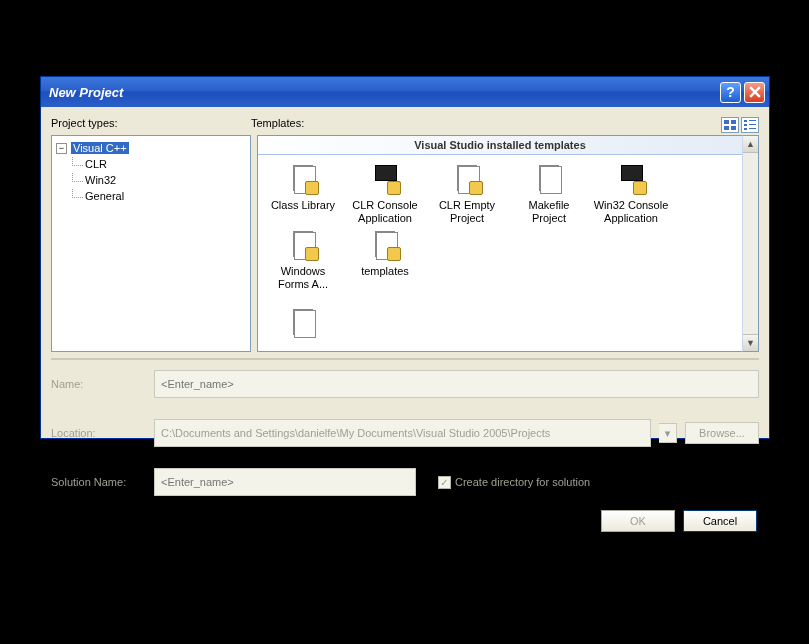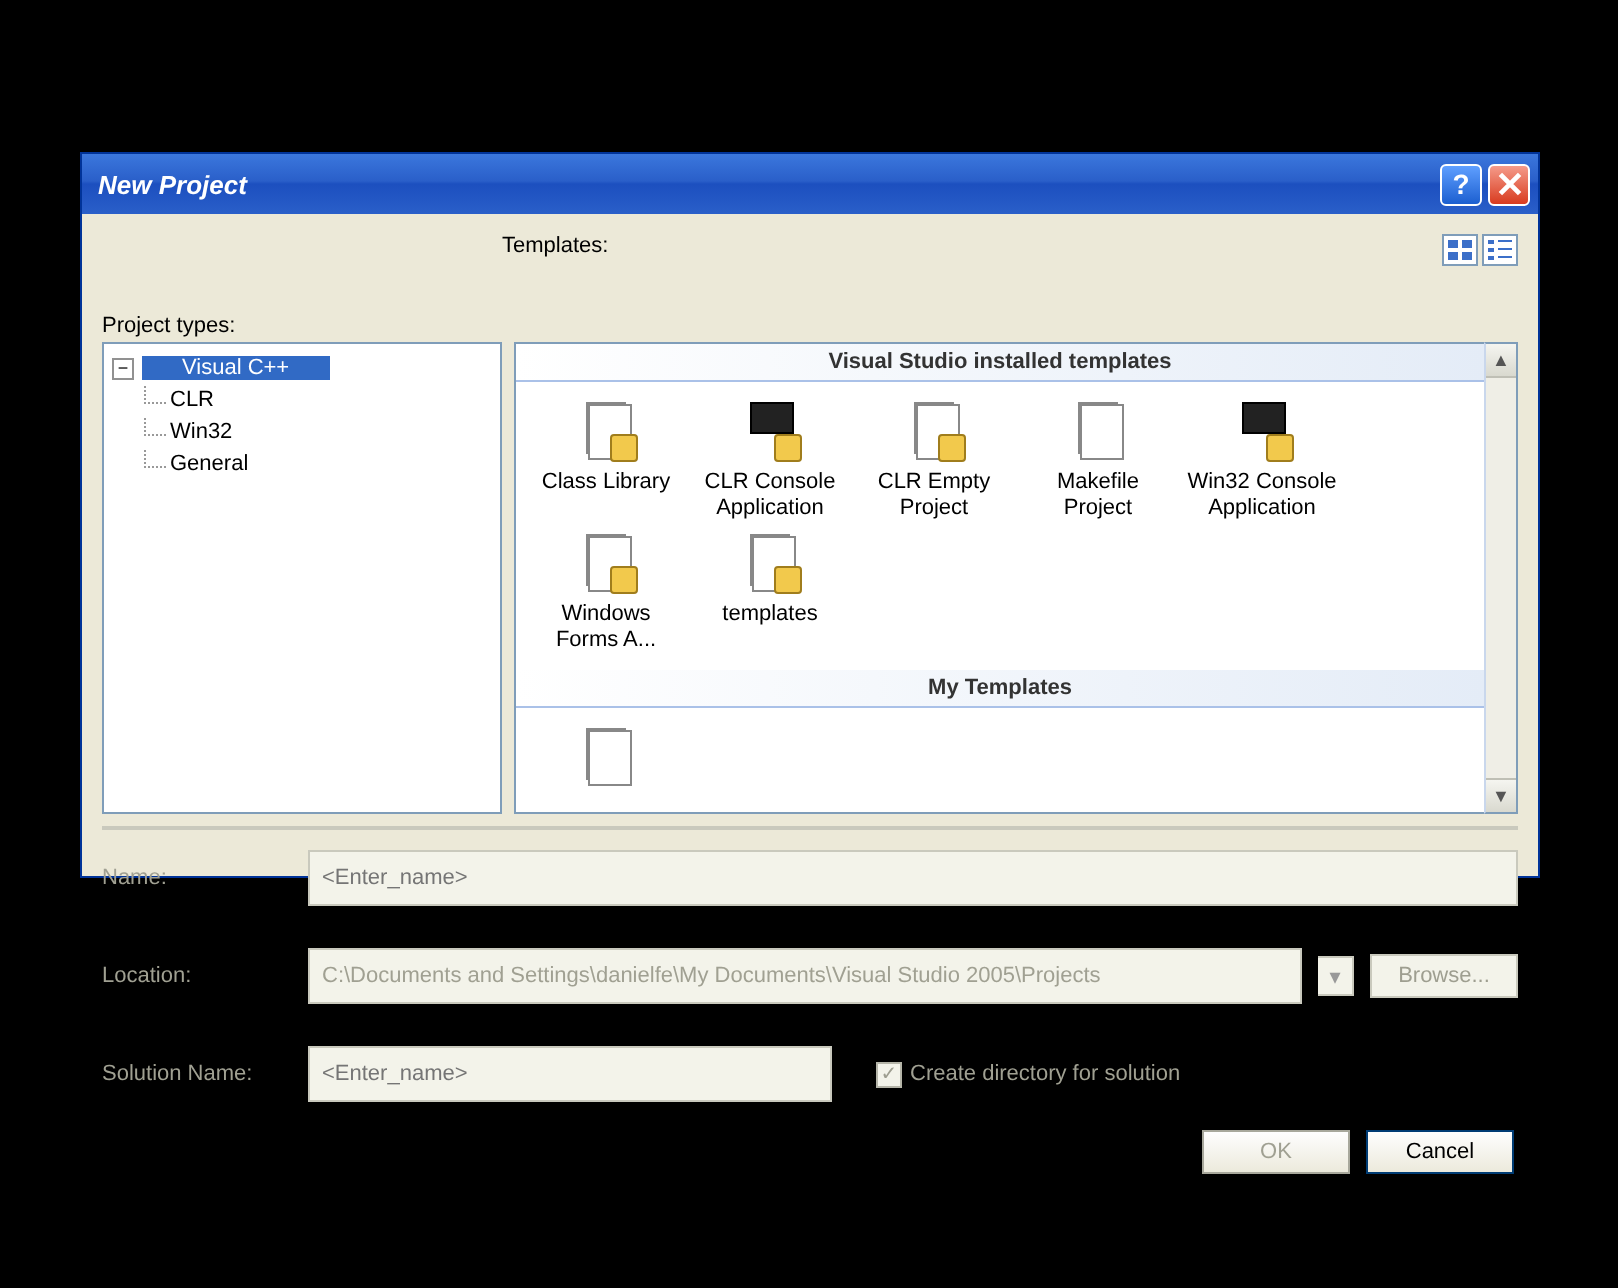--- a/index.html
+++ b/index.html
@@ -18,34 +18,34 @@
 .titlebar .tbbtns { display: flex; gap: 3px; }
 .tbbtn {
   width: 21px; height: 21px; border-radius: 3px; border: 1px solid #fff;
   display: flex; align-items: center; justify-content: center; color: #fff;
 }
 .tbbtn.help { background: linear-gradient(to bottom,#5f9fff,#1c5fd0); font-weight: bold; font-size: 14px; }
 .tbbtn.close { background: linear-gradient(to bottom,#f59b8a,#d83b1f); }
 .tbbtn.close svg { width: 12px; height: 12px; }
 .body { padding: 10px 10px 0 10px; height: calc(100% - 30px); display: flex; flex-direction: column; }
 .labels-row { display: flex; }
-.labels-row .lbl-left { width: 200px; margin-top: 40px; }
+.labels-row .lbl-left { width: 200px; }
 .labels-row .lbl-right { flex: 1; gap: 20px; }
 .viewbtns { display: flex; gap: 2px; }
 .vbtn { width: 18px; height: 16px; border: 1px solid #7f9db9; background: #fff; display: flex; align-items: center; justify-content: center; }
 .vbtn svg { width: 12px; height: 10px; }
 .panels { display: flex; gap: 6px; margin-top: 2px; height: 266px; }
 .tree {
   width: 200px; border: 1px solid #7f9db9; background: #fff; padding: 4px 2px; overflow: auto;
 }
 .tree-row { display: flex; align-items: center; height: 16px; padding-left: 2px; }
 .tree-toggle { width: 11px; height: 11px; border: 1px solid #919191; background: #fff; display: flex; align-items: center; justify-content: center; margin-right: 4px; font-size: 9px; line-height: 1; color: #000; }
 .tree-child { padding-left: 18px; display: flex; align-items: center; height: 16px; }
 .tree-child::before { content:""; width: 10px; height: 8px; border-left: 1px dotted #999; border-bottom: 1px dotted #999; margin-right: 2px; margin-top: -6px; }
-.tree-selected { background: #316ac5; color: #fff; padding: 0 20px; }
+.tree-selected { background: #316ac5; color: #fff; padding: 0 2px; }
 .templates-wrap { flex: 1; display: flex; }
 .templates {
   flex: 1; border: 1px solid #7f9db9; border-right: none; background: #fff; overflow: hidden;
 }
 .group-header {
   background: linear-gradient(to right,#fff,#e4ecf7);
   border-bottom: 1px solid #aac1e8; font-weight: bold; padding: 3px 6px; color: #333; text-align: center;
 }
 .icons-grid { display: flex; flex-wrap: wrap; padding: 8px 4px; gap: 4px 0; }
 .tpl-item { width: 82px; display: flex; flex-direction: column; align-items: center; text-align: center; }
@@ -184,21 +184,20 @@
               <div class="tpl-label">Windows Forms A...</div>
             </div>
             <div class="tpl-item">
               <div class="tpl-icon cls">
                   <div class="doc"></div>
                   <div class="badge"></div>
                 </div>
               <div class="tpl-label">templates</div>
             </div>
           </div>
-          <div class="group-header">My Templates</div>
           <div class="icons-grid">
             <div class="tpl-item">
               <div class="tpl-icon cls">
                   <div class="doc"></div>
                 </div>
             </div>
           </div>
         </div>
         <div class="scroll">
           <div class="arrow">▲</div>

